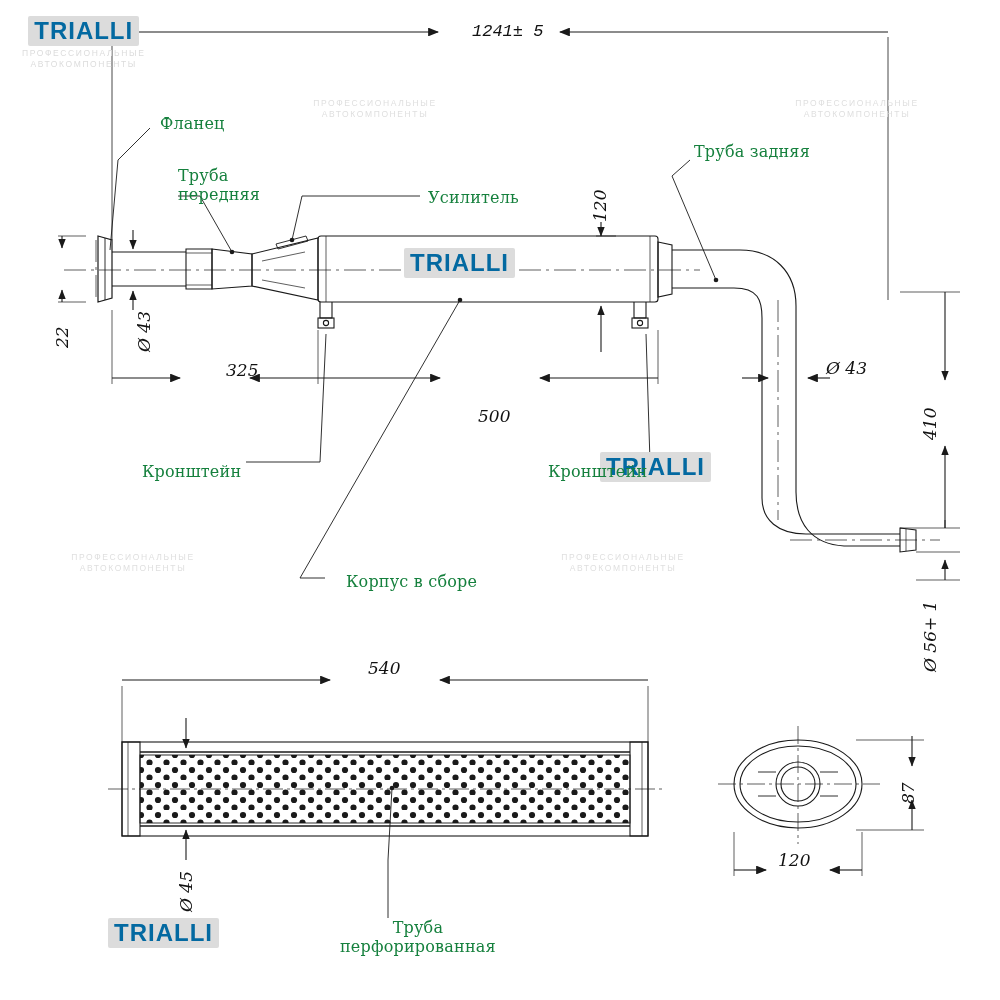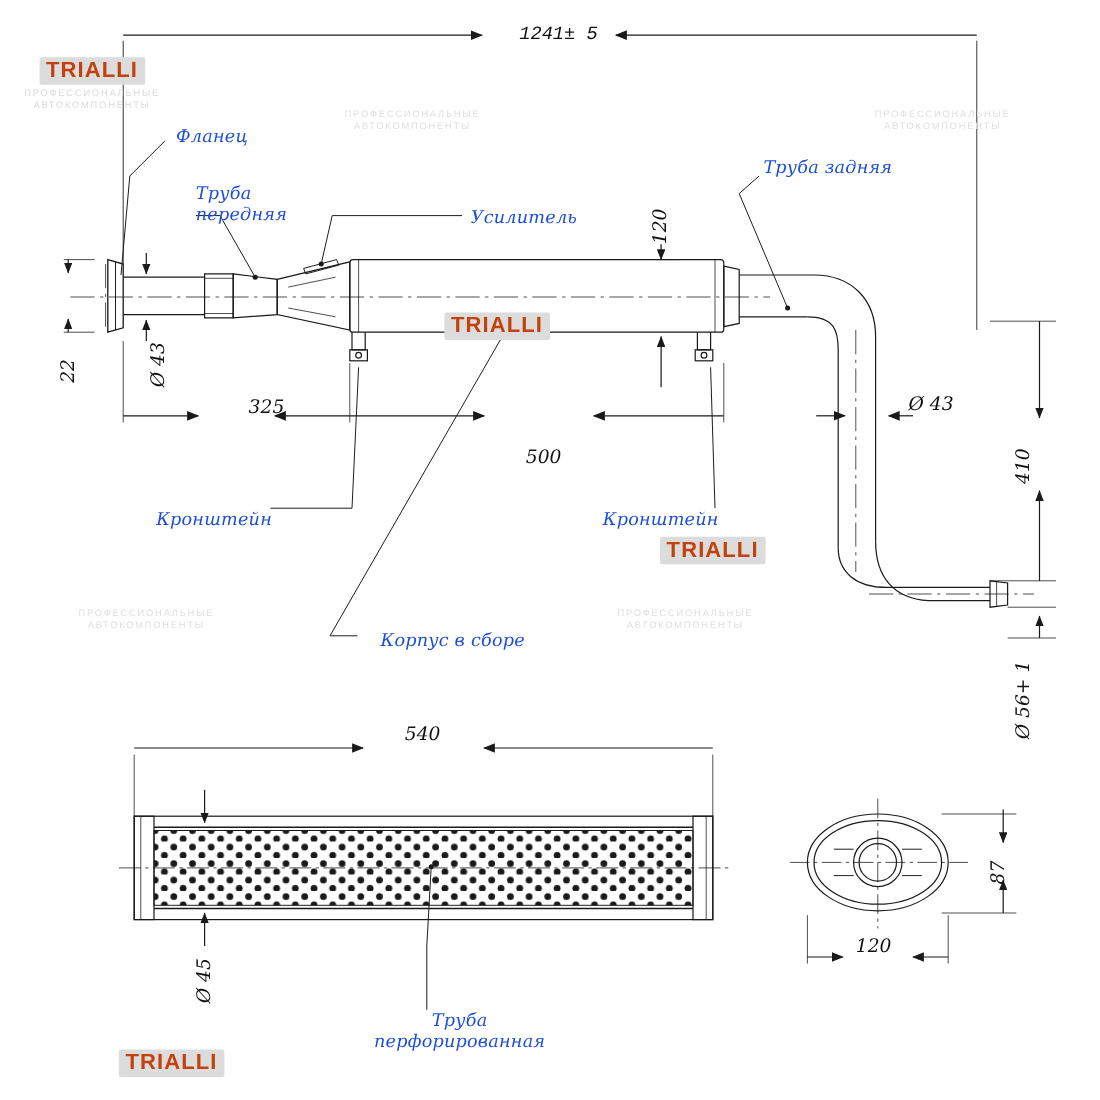--- a/index.html
+++ b/index.html
@@ -2,22 +2,21 @@
 <html><head>
 <meta charset="utf-8">
 <style>
   html,body{margin:0;padding:0;background:#ffffff;}
   body{width:1000px;height:1000px;font-family:"DejaVu Sans",sans-serif;}
   #stage{position:relative;width:1000px;height:1000px;overflow:hidden;background:#fff;}
   svg{position:absolute;left:0;top:0;}
   .lbl{
     position:absolute;
     font-family:"DejaVu Serif",serif;
-    font-style:italic;
-    color:#1d4ed8;
+    color:#15803d;
     white-space:nowrap;
     font-size:16px;
     letter-spacing:0.2px;
   }
   .dim{
     position:absolute;
     font-family:"DejaVu Serif",serif;
     font-style:italic;
     color:#111;
     white-space:nowrap;
@@ -26,29 +25,28 @@
   .rot90{transform:rotate(-90deg);transform-origin:left top;}
   .wm{
     position:absolute;
     font-family:"Liberation Sans",sans-serif;
     color:#d8d8d8;
     text-align:center;
     pointer-events:none;
     user-select:none;
   }
   .wm .brand{
-    font-size:20px;
+    font-size:24px;
     font-weight:700;
     letter-spacing:1px;
     background:#dcdcdc;
-    color:#c2410c;
+    color:#0369a1;
     padding:1px 6px;
     display:inline-block;
     border-radius:2px;
-    margin-top:36px;
   }
   .wm .sub{
     font-size:8.5px;
     letter-spacing:1.6px;
     color:#dcdcdc;
     margin-top:2px;
     line-height:1.25;
   }
   .wmtext{
     position:absolute;

